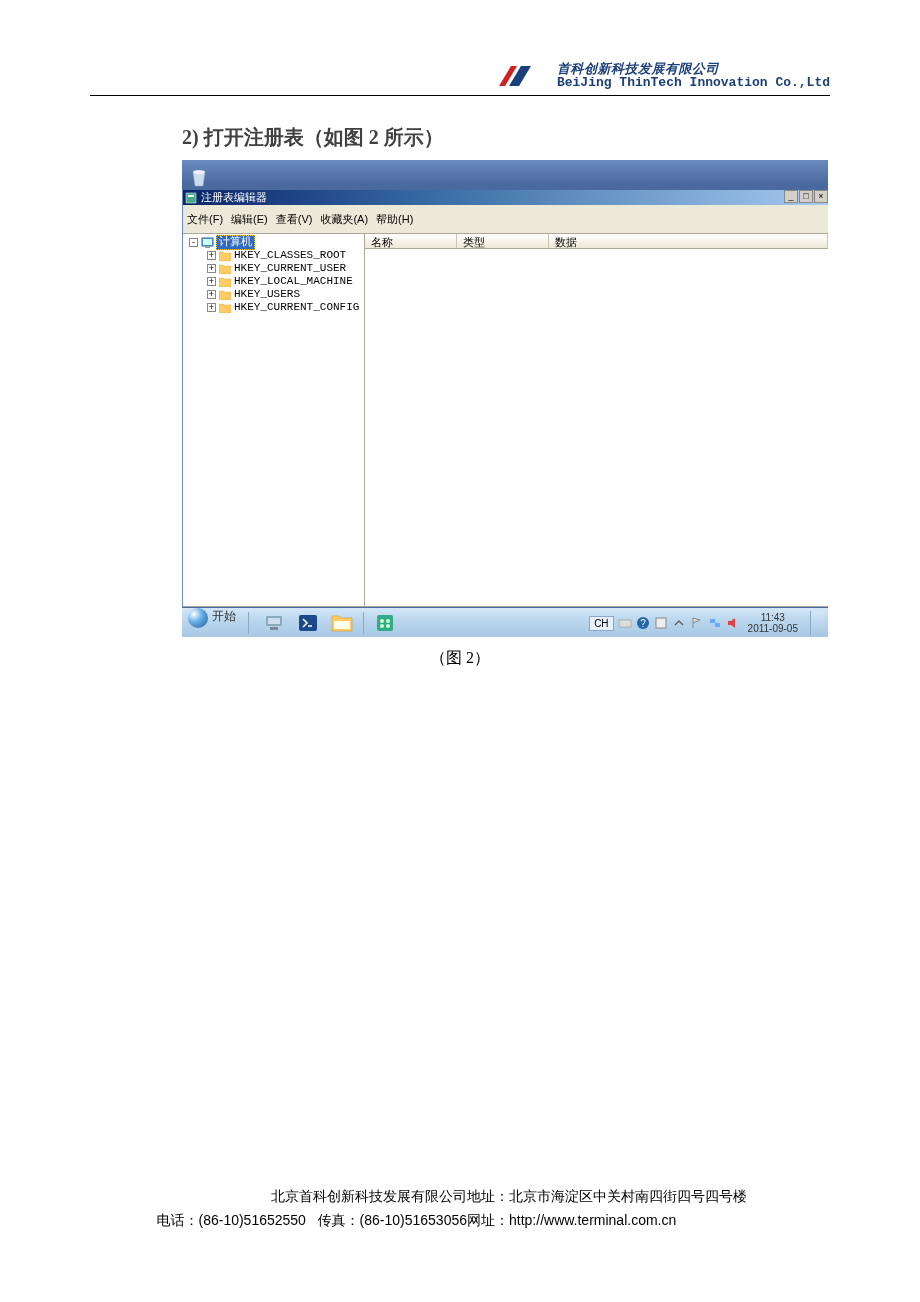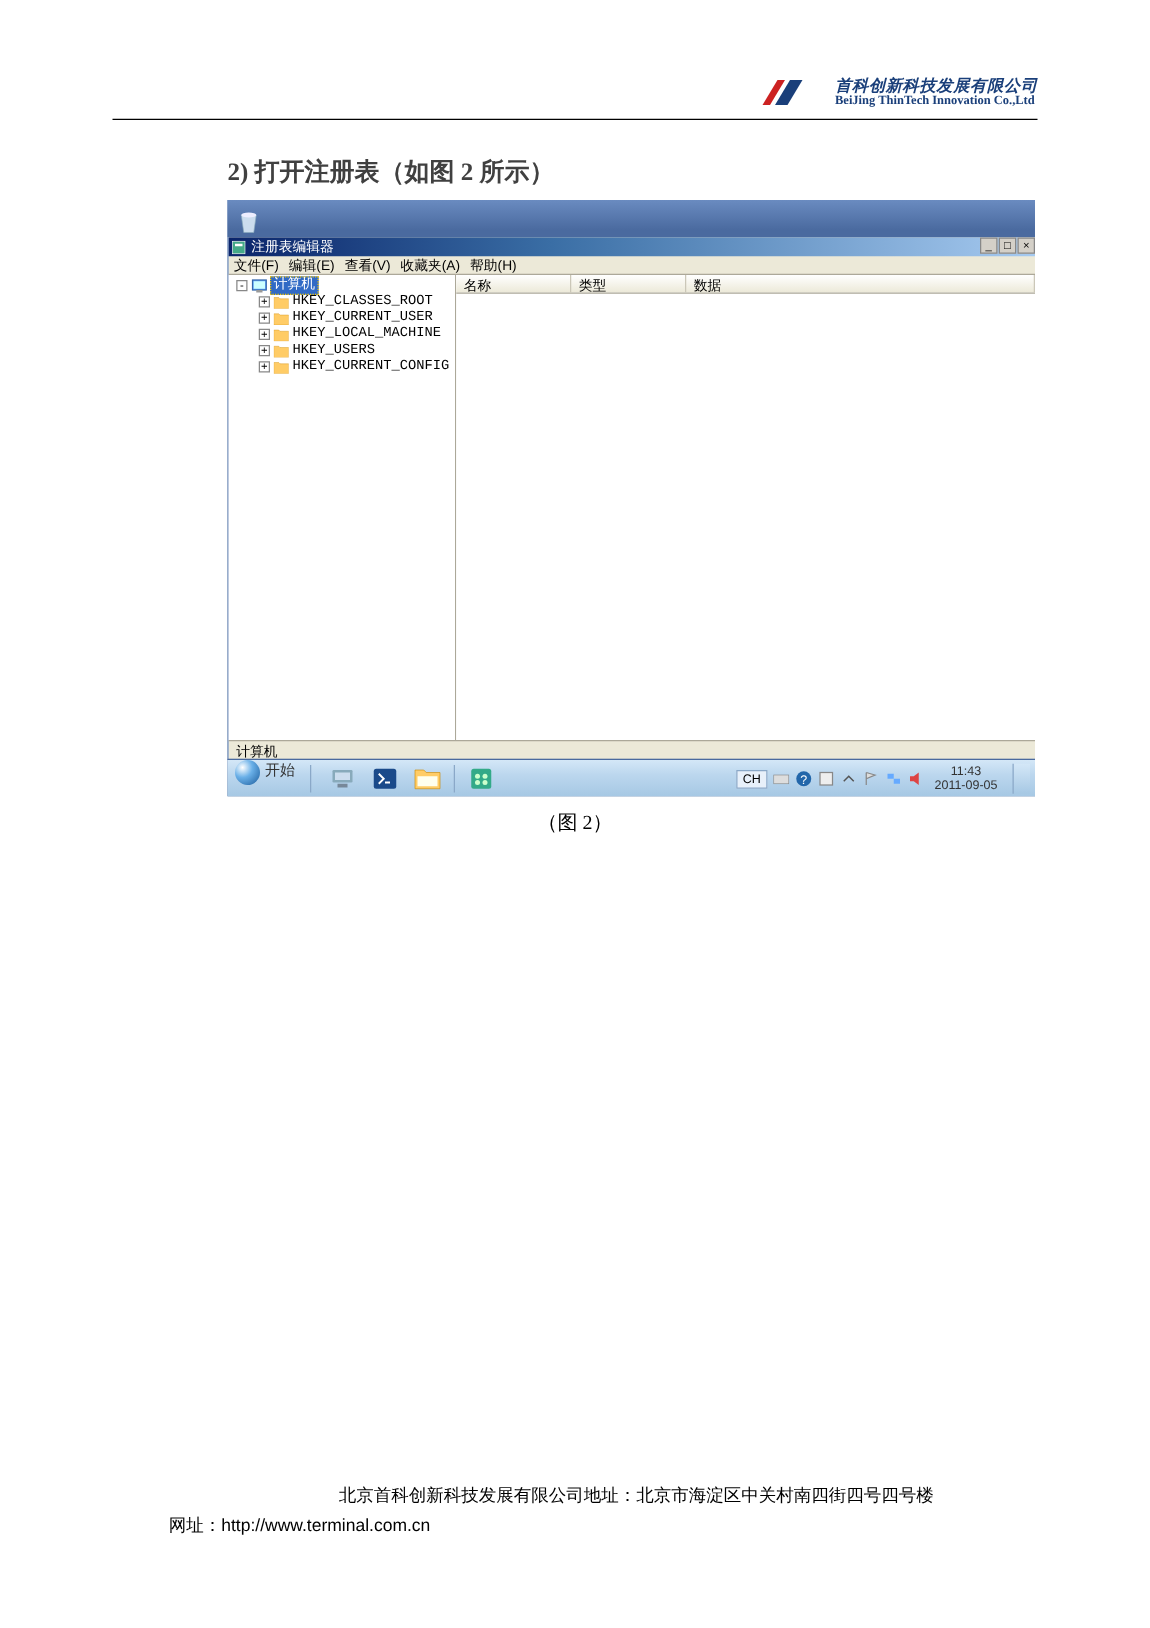--- a/index.html
+++ b/index.html
@@ -32,23 +32,23 @@
   }
   .logo-text .cn {
     font-family: "SimHei", sans-serif;
     font-size: 13px;
     font-weight: bold;
     font-style: italic;
     color: #1a3f7a;
     letter-spacing: 0.5px;
   }
   .logo-text .en {
-    font-size: 10px;
+    font-size: 13px;
     color: #1a3f7a;
-    font-family: Liberation Serif, serif;
+    font-family: Liberation Mono, monospace;
     font-weight: bold;
   }
   .header-rule {
     position: absolute;
     top: 95px;
     left: 90px;
     right: 90px;
     height: 1px;
     background: #000;
   }
@@ -115,21 +115,21 @@
     background: #d4d0c8;
     border: 1px solid #888;
     margin-left: 1px;
     font-size: 9px;
     text-align: center;
     line-height: 10px;
     color: #000;
     font-family: Arial, sans-serif;
   }
   .menubar {
-    height: 15px;
+    height: 29px;
     background: #ece9d8;
     border-bottom: 1px solid #aca899;
     display: flex;
     align-items: center;
     font-size: 11px;
     padding-left: 4px;
     gap: 8px;
     font-family: "SimSun", sans-serif;
   }
   .menubar span { color: #000; }
@@ -497,15 +497,19 @@
 </div>
 
 <div class="caption">（图 2）</div>
 
 <div class="footer">
   <div class="footer-row">
     <div class="footer-left">北京首科创新科技发展有限公司</div>
     <div class="footer-right">地址：北京市海淀区中关村南四街四号四号楼</div>
   </div>
   <div class="footer-row">
+    <div class="footer-left">
+      <span>电话：(86-10)51652550</span>&nbsp;&nbsp;
+      <span>传真：(86-10)51653056</span>
+    </div>
     <div class="footer-right">网址：http://www.terminal.com.cn</div>
   </div>
 </div>
 
 </body></html>

